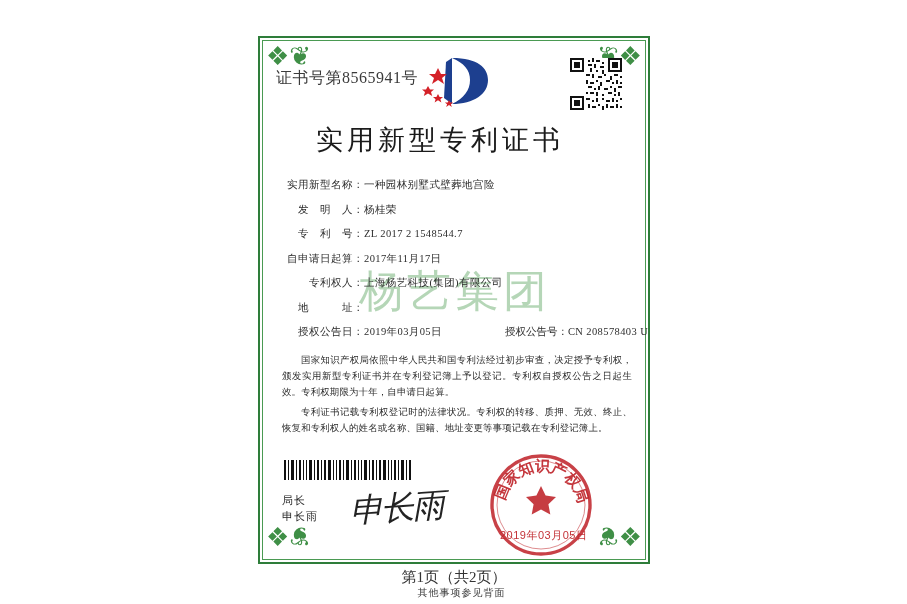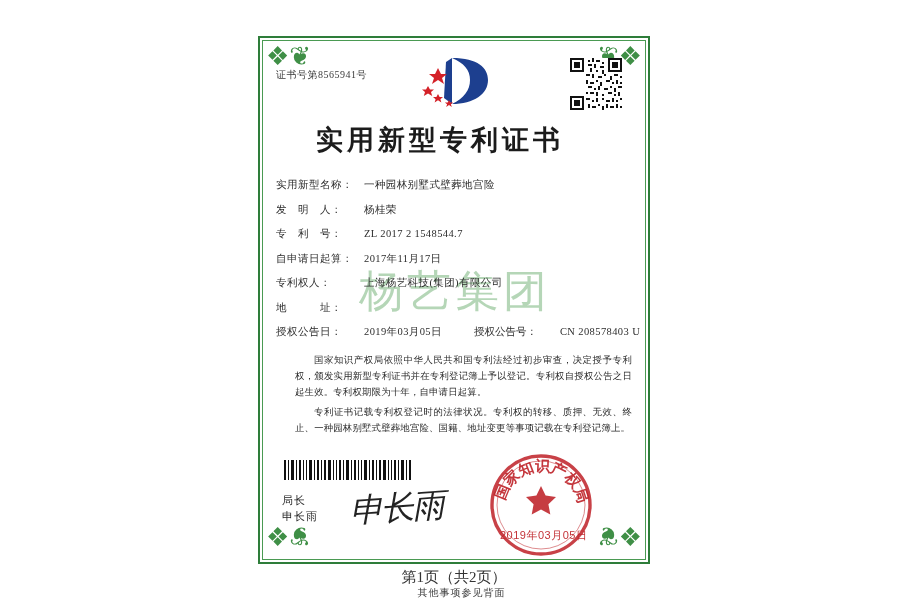--- a/index.html
+++ b/index.html
@@ -56,21 +56,21 @@
   .corner-tl { left: 266px; top: 42px; }
   .corner-tr { left: 598px; top: 42px; transform: scaleX(-1); }
   .corner-bl { left: 266px; top: 520px; transform: scaleY(-1); }
   .corner-br { left: 598px; top: 520px; transform: scale(-1,-1); }
 
   
   .cert-number {
     position: absolute;
     left: 276px;
     top: 68px;
-    font-size: 10px;
+    font-size: 16px;
     color: #3b3b3b;
     letter-spacing: 0.5px;
     white-space: nowrap;
   }
   .emblem {
     position: absolute;
     left: 408px;
     top: 54px;
     width: 96px;
     height: 58px;
@@ -86,69 +86,70 @@
   
   .cert-title {
     position: absolute;
     left: 262px;
     top: 122px;
     width: 356px;
     text-align: center;
     font-size: 27px;
     letter-spacing: 4px;
     color: #1b1b1b;
-    font-weight: bold;
+    font-weight: normal;
     font-family: "DejaVu Serif", serif;
   }
 
   
   .fields {
     position: absolute;
     left: 276px;
     top: 178px;
     width: 356px;
   }
   .field-row {
     display: flex;
     align-items: baseline;
     font-size: 10.5px;
     color: #2d2d2d;
     margin-bottom: 10.5px;
     white-space: nowrap;
+    text-align: right;
   }
   .field-label {
     width: 88px;
     flex: 0 0 88px;
     color: #2d2d2d;
     letter-spacing: 0.5px;
   }
   .field-value {
     color: #2d2d2d;
     letter-spacing: 0.4px;
   }
   .field-row.two-col .field-label2 {
     width: 86px;
     flex: 0 0 86px;
-    margin-left: 32px;
+    margin-left: 40px;
   }
 
   
   .body-text {
     position: absolute;
     left: 278px;
     top: 352px;
     width: 354px;
     font-size: 9.4px;
     line-height: 16px;
     color: #2b2b2b;
     text-align: justify;
     letter-spacing: 0.2px;
   }
   .body-text p {
-    margin: 0 0 4px 17px;
+    margin: 0 0 4px 4px;
     text-indent: 19px;
   }
 
   
   .barcode {
     position: absolute;
     left: 283px;
     top: 460px;
     width: 128px;
     height: 20px;
@@ -369,21 +370,21 @@
     <div class="field-row two-col">
       <span class="field-label">授权公告日：</span>
       <span class="field-value">2019年03月05日</span>
       <span class="field-label2">授权公告号：</span>
       <span class="field-value">CN 208578403 U</span>
     </div>
   </div>
 
   <div class="body-text">
     <p>国家知识产权局依照中华人民共和国专利法经过初步审查，决定授予专利权，颁发实用新型专利证书并在专利登记簿上予以登记。专利权自授权公告之日起生效。专利权期限为十年，自申请日起算。</p>
-    <p>专利证书记载专利权登记时的法律状况。专利权的转移、质押、无效、终止、一种园林别墅式壁葬地宫险、国籍、地址变更等事项记载在专利登记簿上。</p>
+    <p>专利证书记载专利权登记时的法律状况。专利权的转移、质押、无效、终止、恢复和专利权人的姓名或名称、国籍、地址变更等事项记载在专利登记簿上。</p>
   </div>
 
   <div class="barcode">
     <svg viewBox="0 0 128 20" width="128" height="20" shape-rendering="crispEdges">
       <rect width="128" height="20" fill="#ffffff"></rect>
       <g fill="#111111">
         <rect x="1" y="0" width="2" height="20"></rect>
           <rect x="5" y="0" width="1" height="20"></rect>
         <rect x="8" y="0" width="3" height="20"></rect>
           <rect x="13" y="0" width="1" height="20"></rect>

